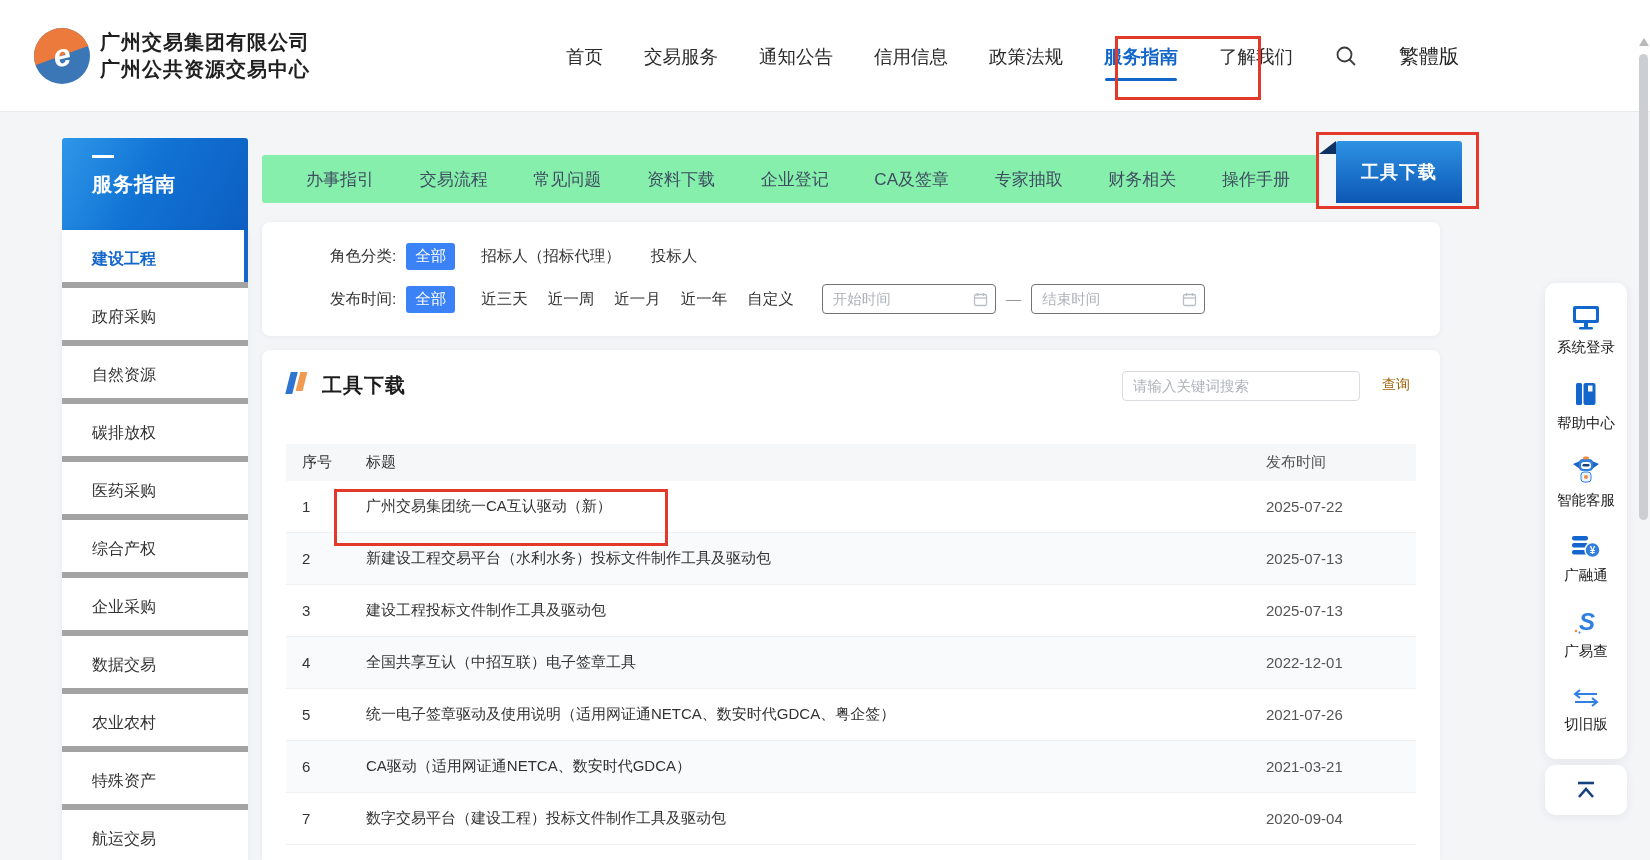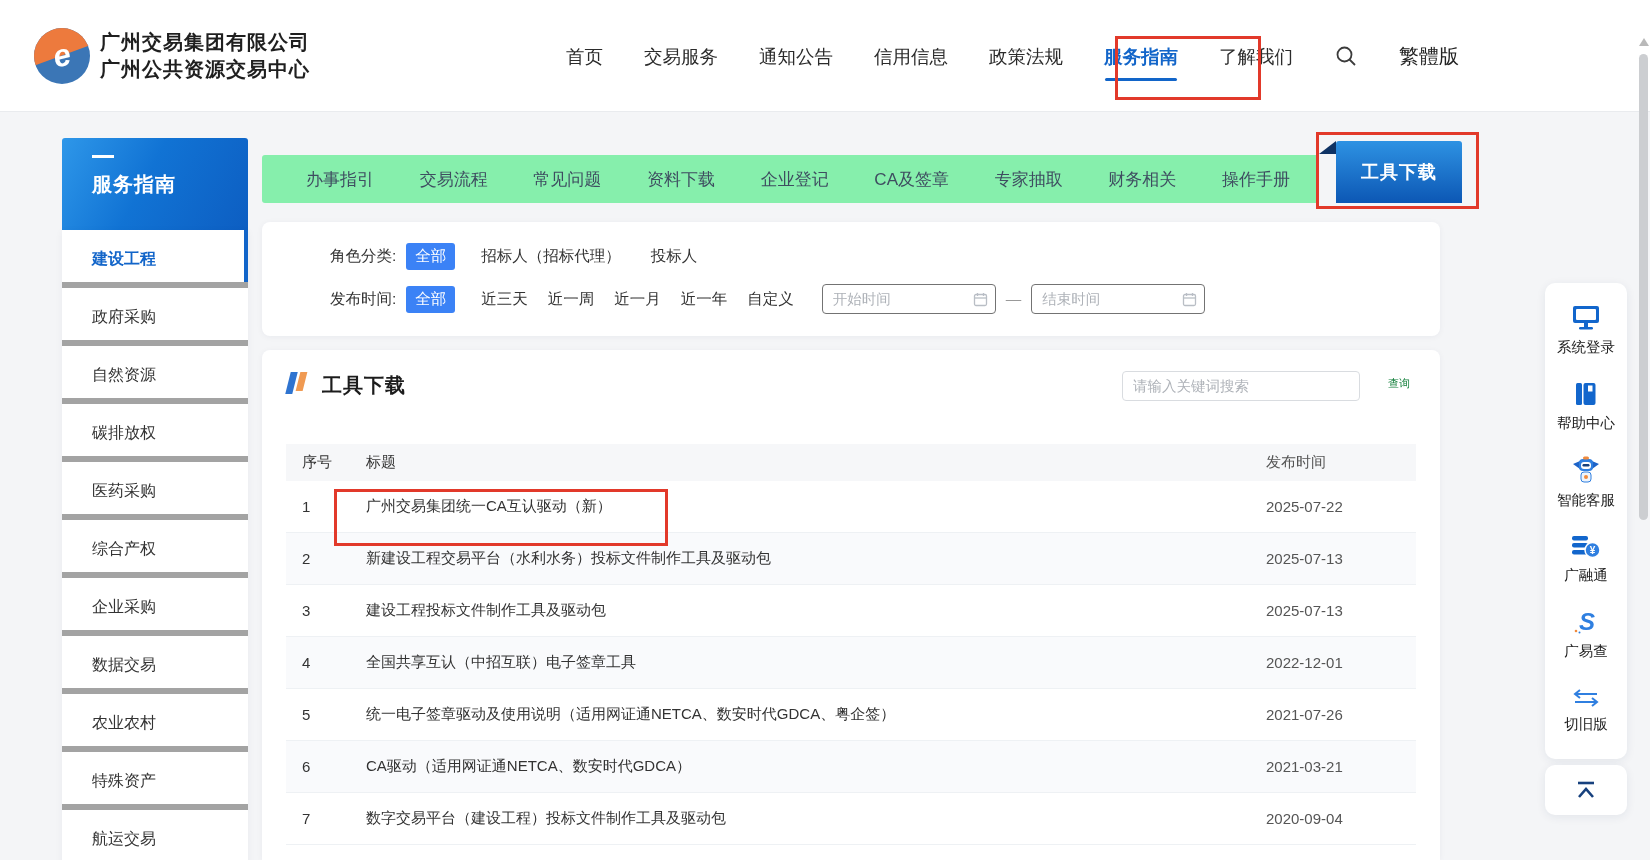--- a/index.html
+++ b/index.html
@@ -67,21 +67,21 @@
   .list-card { position:absolute; left:262px; top:350px; width:1178px; height:510px; background:#fff; border-radius:8px 8px 0 0; box-shadow:0 1px 6px rgba(20,40,80,.05); overflow:hidden; }
   .card-head { position:relative; height:46px; margin:16px 24px 0; }
   .doc-icon { position:absolute; left:2px; top:6px; }
   .doc-icon .bar { display:inline-block; width:7px; height:22px; transform:skewX(-14deg); }
   .doc-icon .b1 { background:#2f74d0; }
   .doc-icon .b2 { background:#f09a52; margin-left:3px; height:19px; vertical-align:3px; }
   .sec-title { position:absolute; left:36px; top:6px; font-size:20px; font-weight:bold; color:#1c1c1c; letter-spacing:1px; }
   .search-box { position:absolute; right:56px; top:5px; width:238px; height:30px; border:1px solid #d9dce0; border-radius:4px; background:#fff; display:flex; align-items:center; }
   .search-box input { border:none; outline:none; width:210px; margin-left:10px; font-size:14.5px; color:#333; font-family:inherit; }
   .search-box input::placeholder { color:#aeb2b8; }
-  .query-btn { position:absolute; right:6px; top:10px; font-size:11px; color:#15803d; cursor:pointer; }
+  .query-btn { position:absolute; right:6px; top:10px; font-size:14px; color:#a16207; cursor:pointer; }
 
   .ttable { margin:32px 24px 0; }
   .thead { display:flex; height:37px; align-items:center; background:#f6f7f9; font-size:15px; color:#333; }
   .trow { display:flex; height:52px; align-items:center; border-bottom:1px solid #eef1f4; font-size:15px; }
   .tbody .trow:nth-child(even) { background:#f9fafc; }
   .c-no { width:80px; padding-left:16px; color:#333; }
   .c-title { flex:1; color:#333; text-decoration:none; cursor:pointer; }
   .c-date { width:150px; color:#555; }
 
   

